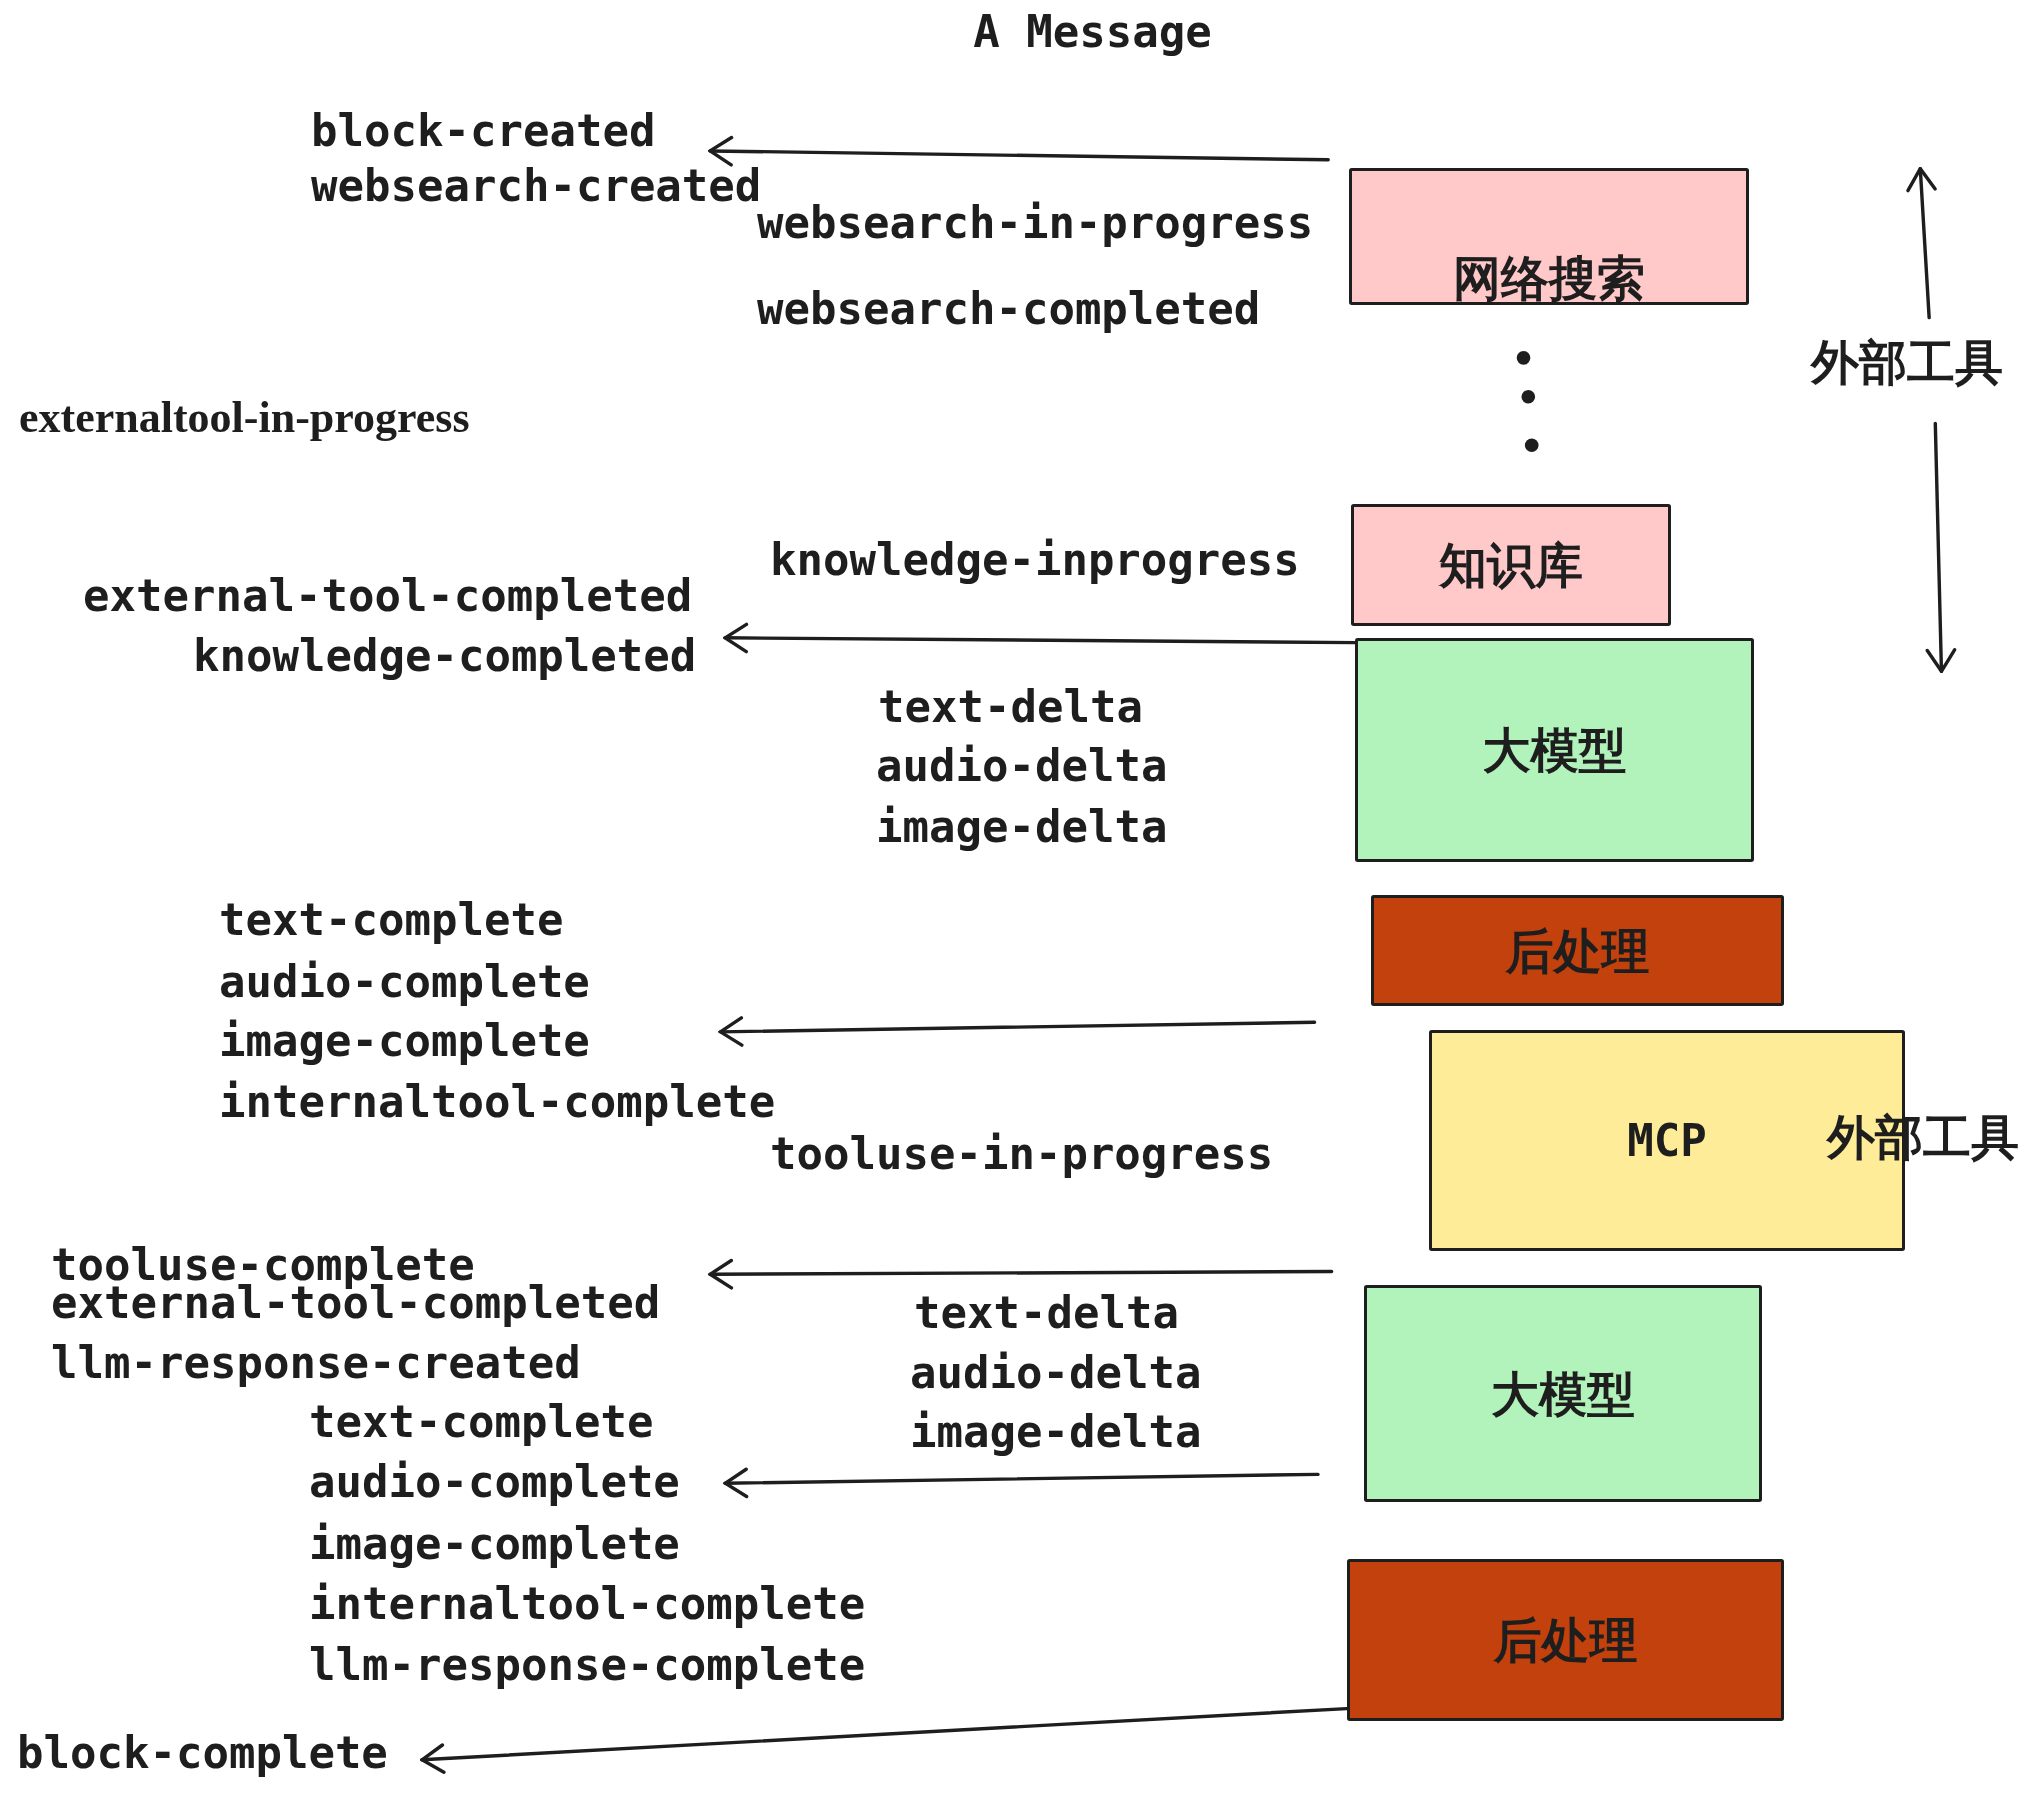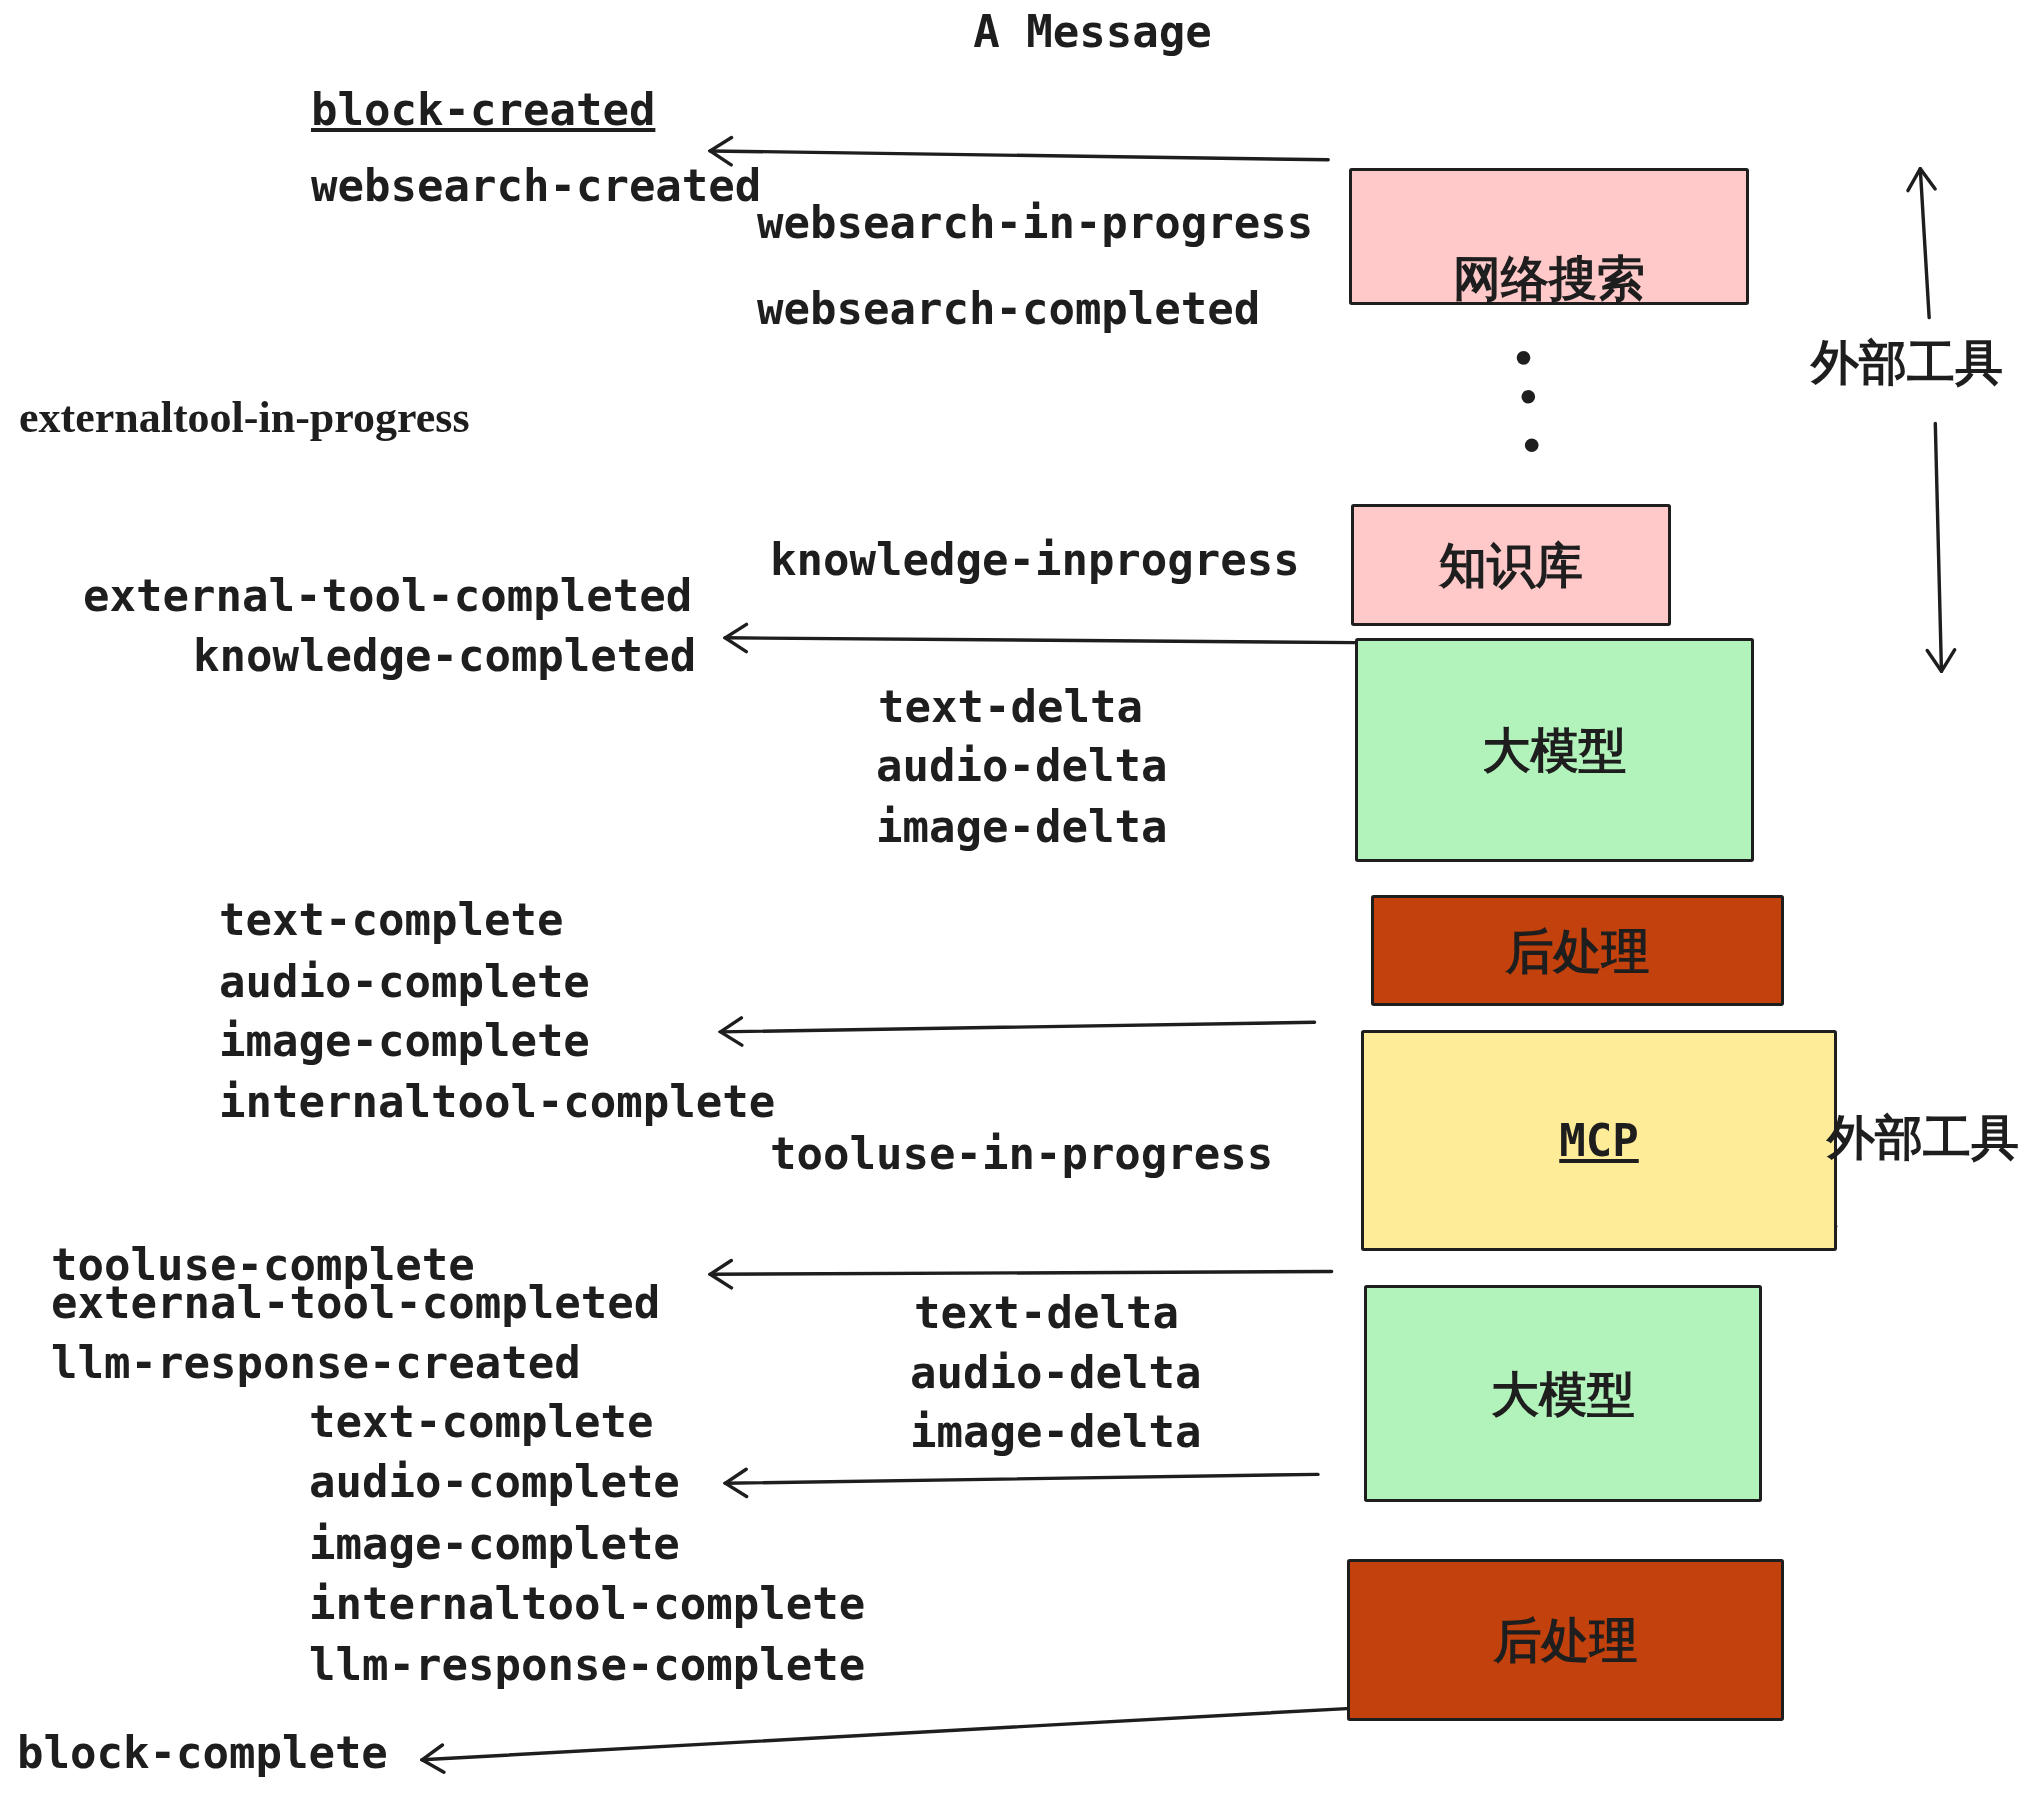--- a/index.html
+++ b/index.html
@@ -24,21 +24,21 @@
   .pink{background:#ffc9c9;}
   .green{background:#b2f2bb;}
   .yellow{background:#ffec99;}
   .white{background:#c2410c;}
   .sidelabel{
     position:absolute;font:bold 48px/1 "DejaVu Sans",sans-serif;white-space:nowrap;color:#1e1e1e;
   }
   svg.overlay{position:absolute;left:0;top:0;pointer-events:none;}
 
   
-  .pos-block-created{left:311px;top:88px;text-decoration:underline;}
+  .pos-block-created{left:311px;top:109px;}
   .pos-websearch-created{left:311px;top:164px;}
   .pos-websearch-in-progress{left:757px;top:201px;}
   .pos-websearch-completed{left:757px;top:287px;}
   .pos-externaltool-in-progress{left:19px;top:396px;font-family:Liberation Serif, serif;}
   .pos-knowledge-inprogress{left:770px;top:538px;}
   .pos-external-tool-completed{left:83px;top:574px;}
   .pos-knowledge-completed{left:193px;top:634px;}
   .pos-text-delta-1{left:878px;top:685px;}
   .pos-audio-delta-1{left:876px;top:744px;}
   .pos-image-delta-1{left:876px;top:805px;}
@@ -58,21 +58,21 @@
   .pos-image-complete-2{left:309px;top:1522px;}
   .pos-internaltool-complete-2{left:309px;top:1582px;}
   .pos-llm-response-complete{left:309px;top:1643px;}
   .pos-block-complete{left:17px;top:1731px;}
 
   
   .pos-box-websearch{left:1349px;top:168px;width:400px;height:137px;align-items:flex-end;}
   .pos-box-knowledge{left:1351px;top:504px;width:320px;height:122px;}
   .pos-box-llm-1{left:1355px;top:638px;width:399px;height:224px;}
   .pos-box-post-1{left:1371px;top:895px;width:413px;height:111px;}
-  .pos-box-mcp{left:1361px;top:1030px;width:476px;height:221px;text-decoration:underline;}
+  .pos-box-mcp{left:1429px;top:1030px;width:476px;height:221px;}
   .pos-box-llm-2{left:1364px;top:1285px;width:398px;height:217px;}
   .pos-box-post-2{left:1347px;top:1559px;width:437px;height:162px;}
 
   
   .pos-exttools-top{left:1811px;top:338px;}
   .pos-exttools-mcp{left:1827px;top:1113px;}
 </style>
 </head>
 <body>
 

